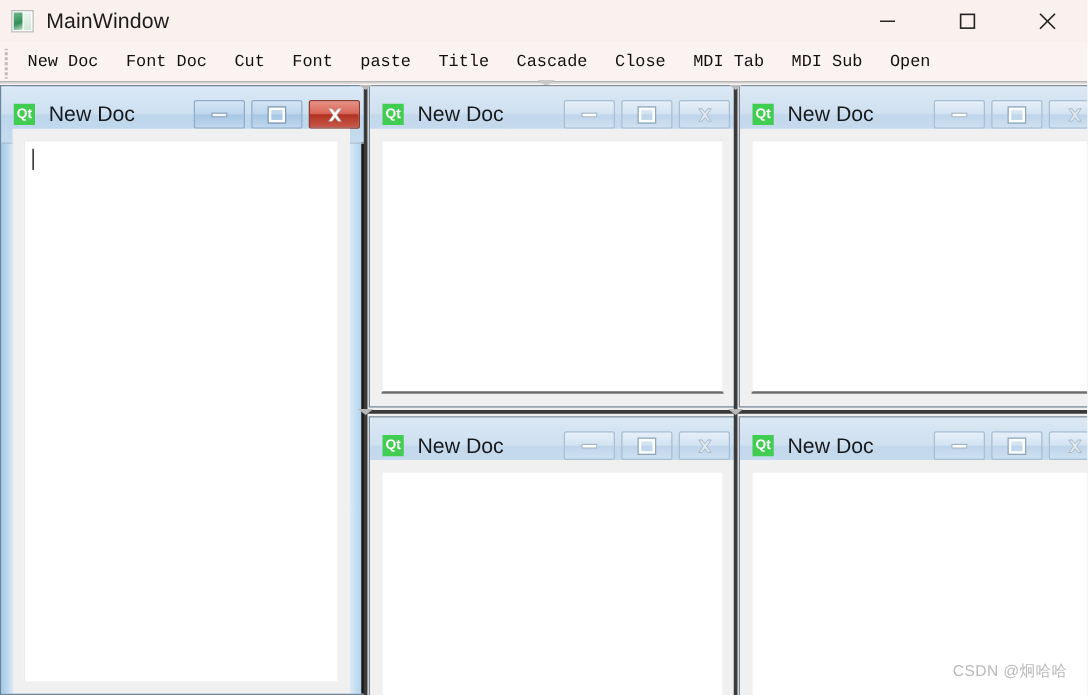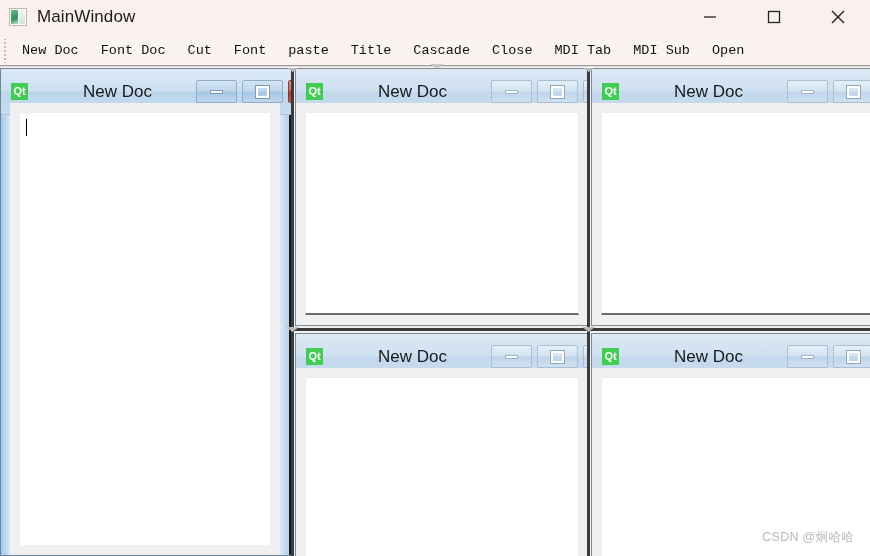--- a/index.html
+++ b/index.html
@@ -132,21 +132,20 @@
     border: 1px solid #6f8396;
     background: #a9cbe8;
   }
 
   .sw-titlebar {
     position: relative;
     height: 46px;
     display: flex; align-items: center;
     background: linear-gradient(to bottom, #dbe8f4 0%, #cfe0f0 48%, #c3d8ec 52%, #c8dcee 100%);
     border-bottom: 1px solid #aebfd0;
-    gap: 44px;
   }
   .subwin.active .sw-titlebar {
     background: linear-gradient(to bottom, #dbe9f5 0%, #cde0f1 48%, #bdd6ec 52%, #c6dcf0 100%);
   }
   .qt-icon {
     width: 17px; height: 17px;
     margin-left: 10px;
     background: #41cd52;
     color: #ffffff;
     font-size: 11px; font-weight: bold;

